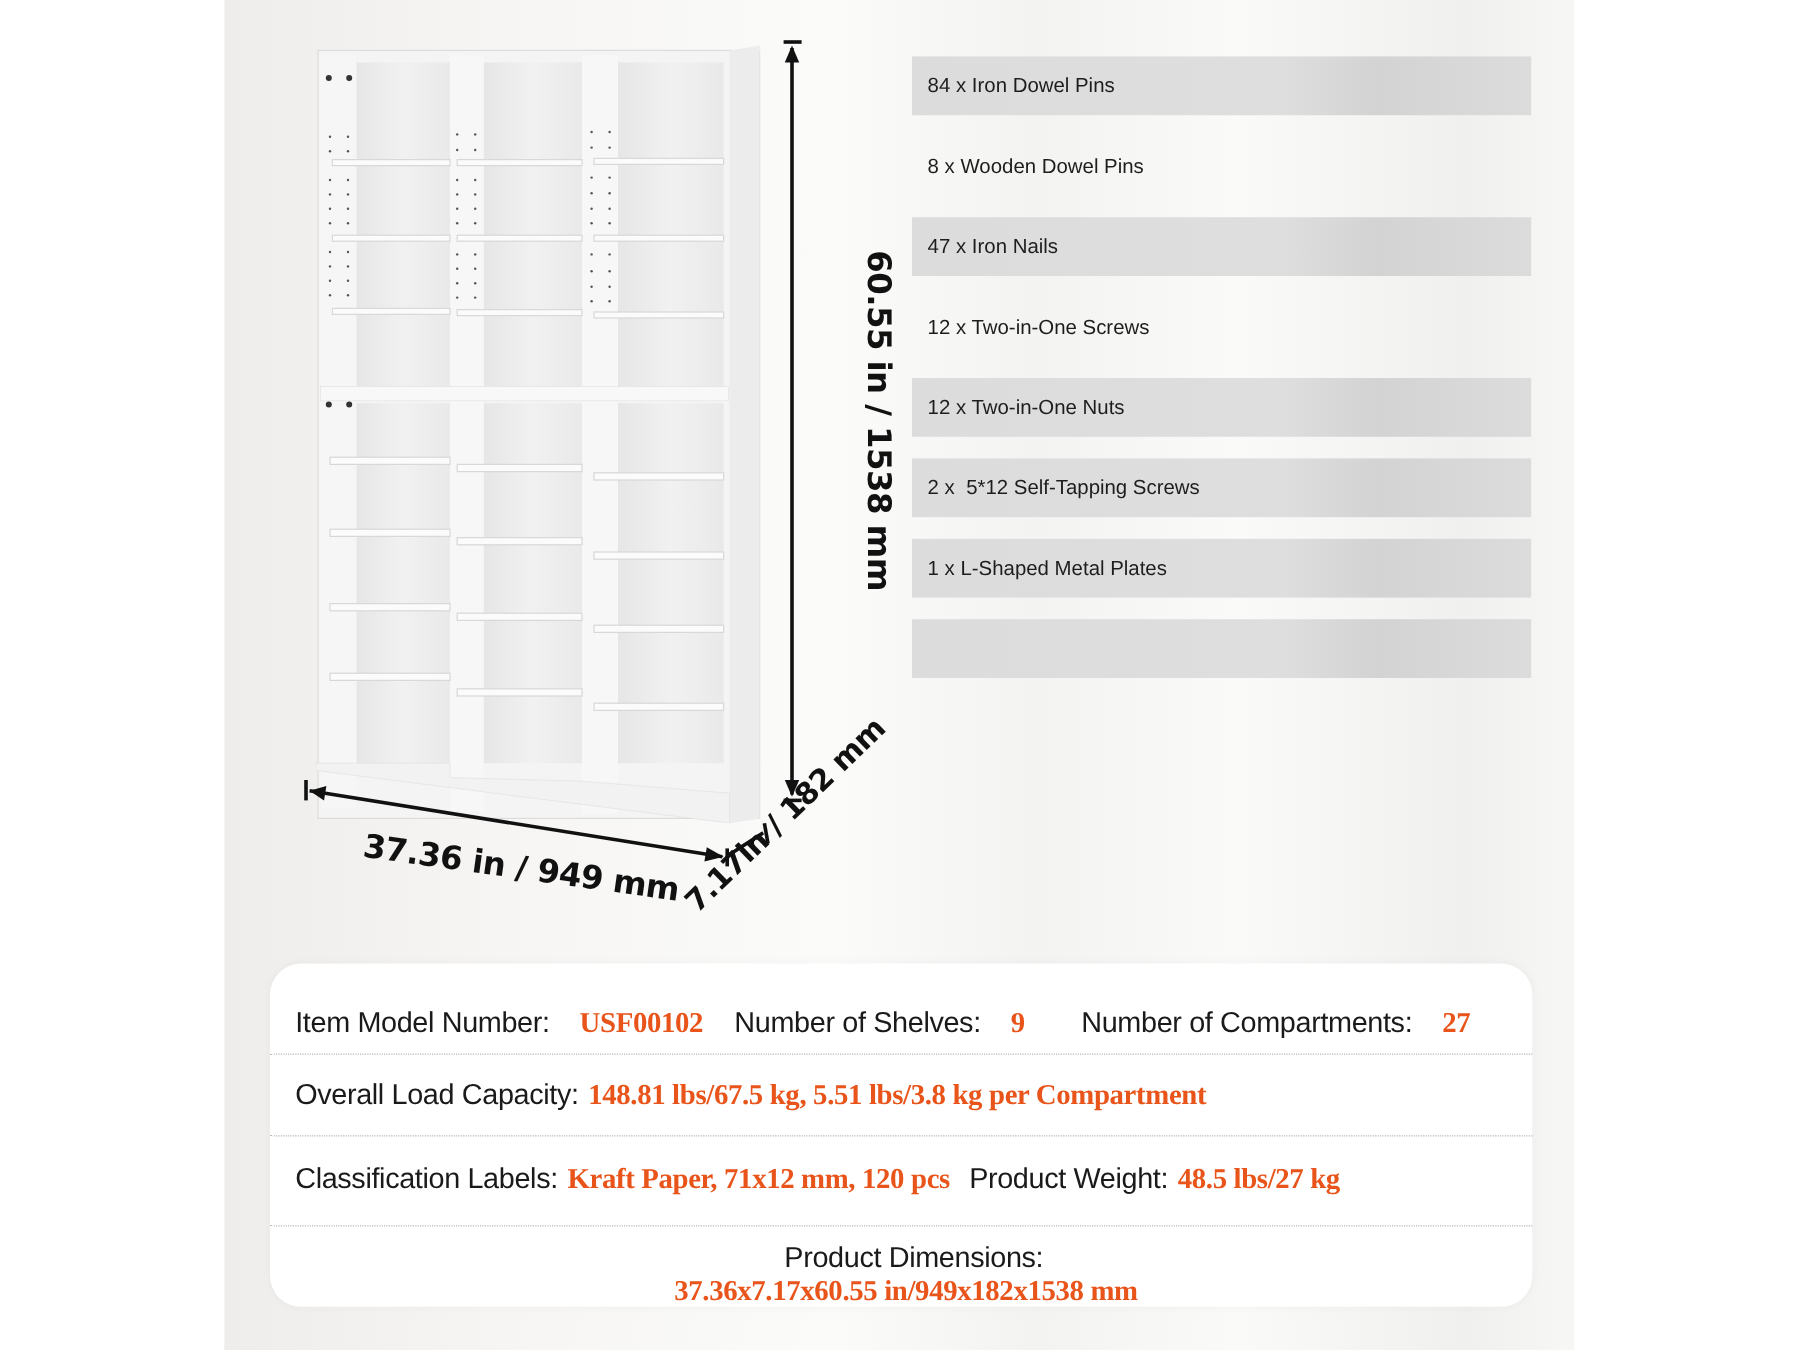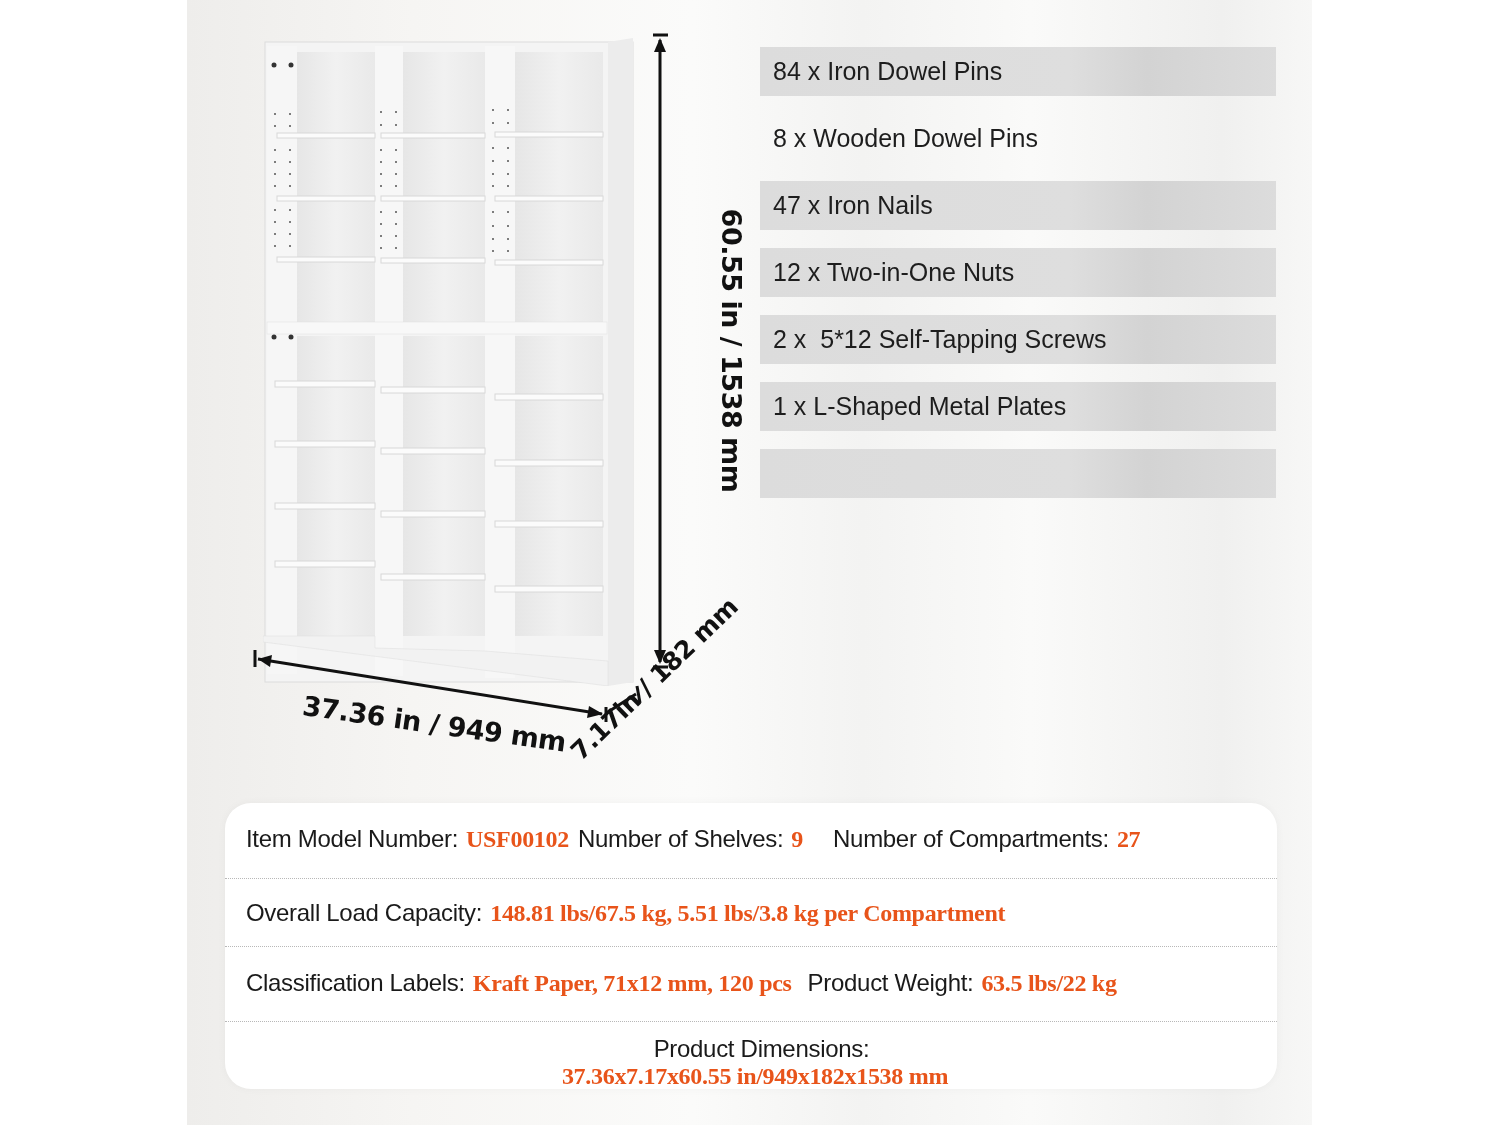--- a/index.html
+++ b/index.html
@@ -9,21 +9,21 @@
   
   .case { position:absolute; left:263px; top:36px; width:372px; height:650px; }
   .case svg { position:absolute; left:0; top:0; }
   
   .dim-text { position:absolute; font-family:"DejaVu Sans", sans-serif; font-weight:bold; color:#111; white-space:nowrap; font-size:27px; letter-spacing:-0.5px; }
   .dim-h { left:590px; top:335px; transform:rotate(90deg); transform-origin:center; }
   .dim-w { left:305px; top:690px; transform:rotate(8deg); transform-origin:left top; }
   .dim-d { left:565px; top:745px; transform:rotate(-44deg); transform-origin:left top; font-size:25px; }
   
   .parts { position:absolute; left:760px; top:47px; width:516px; }
-  .part { height:49px; margin-bottom:18px; display:flex; align-items:center; padding-left:13px; font-size:25px; color:#1d1d1d; box-sizing:border-box; }
+  .part { height:49px; margin-bottom:18px; display:flex; align-items:center; padding-left:13px; font-size:17px; color:#1d1d1d; box-sizing:border-box; }
   .part.shaded { background:linear-gradient(90deg,#dcdcdc 0%,#dedede 60%,#d3d3d3 75%,#dcdcdc 100%); }
   
   .card { position:absolute; left:225px; top:803px; width:1052px; height:286px; background:#fff; border-radius:26px; box-shadow:0 0 8px rgba(0,0,0,0.04); }
   .row { position:absolute; left:0; width:1052px; display:flex; align-items:center; font-size:24px; color:#1a1a1a; white-space:nowrap; }
   .row .lbl { letter-spacing:-0.3px; }
   .row .val { color:#e8541a; font-weight:bold; letter-spacing:-0.3px;font-family:Liberation Serif, serif; }
   .sep { position:absolute; left:0; width:1052px; height:0; border-top:1.5px dotted #b8b8b8; }
 </style>
 </head>
 <body>
@@ -173,45 +173,46 @@
 </svg>
 
 <div class="dim-text dim-h">60.55 in / 1538 mm</div>
 <div class="dim-text dim-w">37.36 in / 949 mm</div>
 <div class="dim-text dim-d">7.17in / 182 mm</div>
 
 <div class="parts">
   <div class="part shaded">84 x Iron Dowel Pins</div>
   <div class="part">8 x Wooden Dowel Pins</div>
   <div class="part shaded">47 x Iron Nails</div>
+  <div class="part">12 x Two-in-One Screws</div>
   <div class="part shaded">12 x Two-in-One Nuts</div>
   <div class="part shaded" style="white-space:pre">2 x  5*12 Self-Tapping Screws</div>
   <div class="part shaded">1 x L-Shaped Metal Plates</div>
   <div class="part shaded"></div>
 </div>
 
 <div class="card">
-  <div class="row" style="top:16px;height:40px;">
+  <div class="row" style="top:30px;height:40px;gap:17px;">
     <span class="lbl" style="margin-left:21px">Item Model Number:</span>
     <span class="val" style="margin-left:8px">USF00102</span>
     <span class="lbl" style="margin-left:9px">Number of Shelves:</span>
     <span class="val" style="margin-left:8px">9</span>
     <span class="lbl" style="margin-left:30px">Number of Compartments:</span>
     <span class="val" style="margin-left:8px">27</span>
   </div>
   <div class="sep" style="top:75px"></div>
   <div class="row" style="top:90px;height:40px;">
     <span class="lbl" style="margin-left:21px">Overall Load Capacity:</span>
     <span class="val" style="margin-left:8px">148.81 lbs/67.5 kg, 5.51 lbs/3.8 kg per Compartment</span>
   </div>
   <div class="sep" style="top:143px"></div>
   <div class="row" style="top:160px;height:40px;">
     <span class="lbl" style="margin-left:21px">Classification Labels:</span>
     <span class="val" style="margin-left:8px">Kraft Paper, 71x12 mm, 120 pcs</span>
     <span class="lbl" style="margin-left:16px">Product Weight:</span>
-    <span class="val" style="margin-left:8px">63.5 lbs/22 kg</span>
+    <span class="val" style="margin-left:8px">48.5 lbs/27 kg</span>
   </div>
   <div class="sep" style="top:218px"></div>
   <div class="row" style="top:232px;height:40px;flex-direction:column;">
     <span class="lbl" style="margin-left:21px">Product Dimensions:</span>
     <span class="val" style="margin-left:8px">37.36x7.17x60.55 in/949x182x1538 mm</span>
   </div>
 </div>
 
 </body></html>

